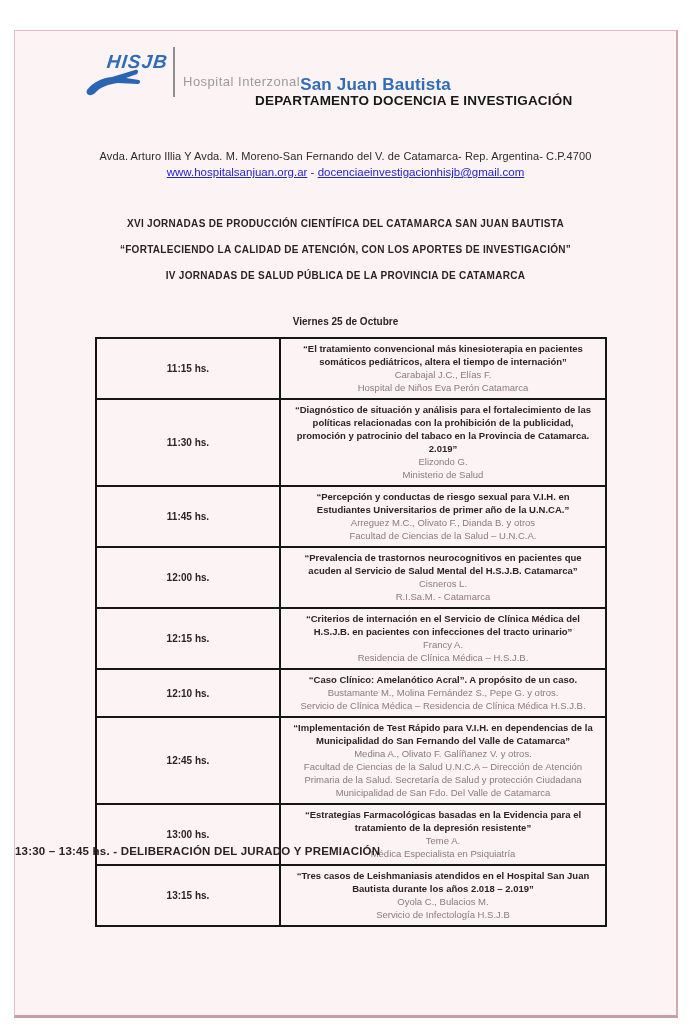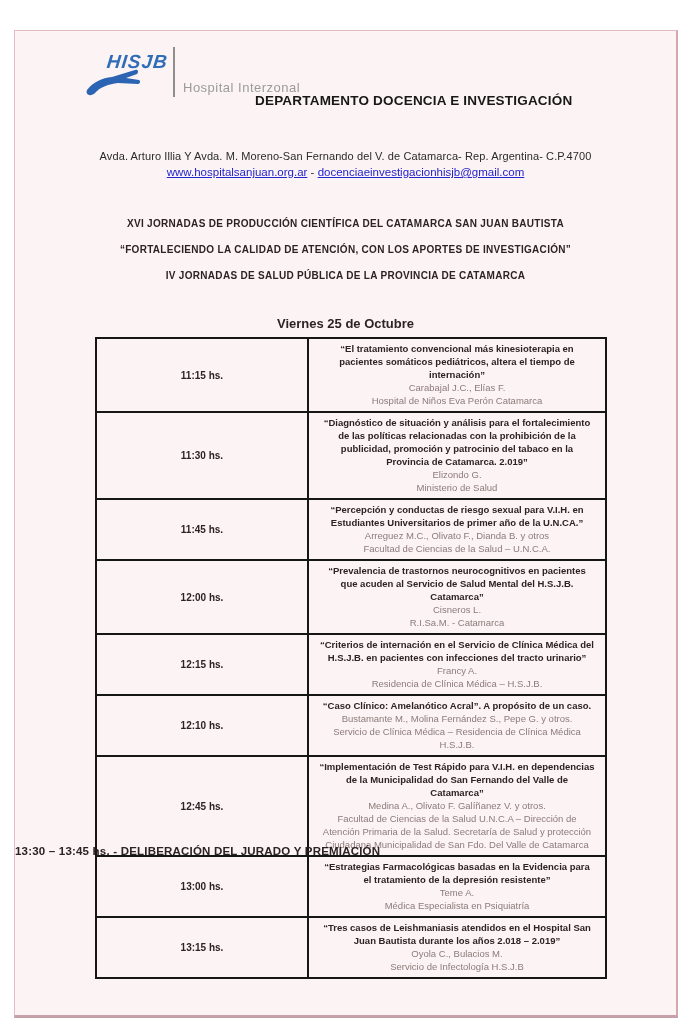--- a/index.html
+++ b/index.html
@@ -48,34 +48,34 @@
   .links-line a { color:#2424cc; text-decoration:underline; cursor:pointer; }
   .links-line .link-sep { color:#2b2b2b; }
   
   .event-titles { position:absolute; left:0; right:0; top:187px; text-align:center; }
   .event-titles p {
     font-size:10px; font-weight:bold; color:#2d2323;
     letter-spacing:0.3px; margin-bottom:15px;
   }
   .day-line {
     position:absolute; left:0; right:0; top:285px;
-    text-align:center; font-size:13px; font-weight:bold; color:#2d2323;
+    text-align:center; font-size:10px; font-weight:bold; color:#2d2323;
   }
   
   .schedule-table {
     position:absolute; left:80px; top:306px; width:512px;
     border-collapse:collapse;
   }
   .schedule-table td {
     border:2px solid #161616;
     vertical-align:middle;
     margin-top:21px;
   }
   .time-cell {
-    width:212px; text-align:center;
+    width:184px; text-align:center;
     font-size:10px; font-weight:bold; color:#2d2323;
   }
   .content-cell { padding:3px 10px 4px 10px; text-align:center; }
   .paper-title { font-size:9.5px; font-weight:bold; color:#2d2323; line-height:13px; }
   .paper-authors, .paper-institution { font-size:9.5px; color:#8d7b7b; line-height:13px; }
   
   .closing-line {
     position:absolute; left:0; right:0; top:814px;
     text-align:left; font-size:11.5px; font-weight:bold; color:#2b2222;
     letter-spacing:0.2px;
@@ -89,20 +89,21 @@
   <div class="logo">
     <div class="logo-left">
       <span class="logo-acronym">HISJB</span>
       <svg class="hand-icon" width="58" height="28" viewBox="0 0 58 28">
         <path fill="#2a64b2" d="M2 21 C8 13 17 9 27 8 L50 1 C53 0 54 3 52 5 L41 9 L54 11 C56 12 55 15 53 15 L33 14 C24 15 15 18 10 24 C6 28 0 26 2 21 Z"></path>
       </svg>
     </div>
     <div class="logo-divider"></div>
     <div class="logo-right">
       <span class="logo-line1">Hospital Interzonal</span>
+      <span class="logo-line2">San Juan Bautista</span>
     </div>
   </div>
 
   <h1 class="department-title">DEPARTAMENTO DOCENCIA E INVESTIGACIÓN</h1>
 
   <div class="address-line">Avda. Arturo Illia Y Avda. M. Moreno-San Fernando del V. de Catamarca- Rep. Argentina- C.P.4700</div>
 
   <div class="links-line">
     <a class="website-link">www.hospitalsanjuan.org.ar</a>
     <span class="link-sep">-</span>

